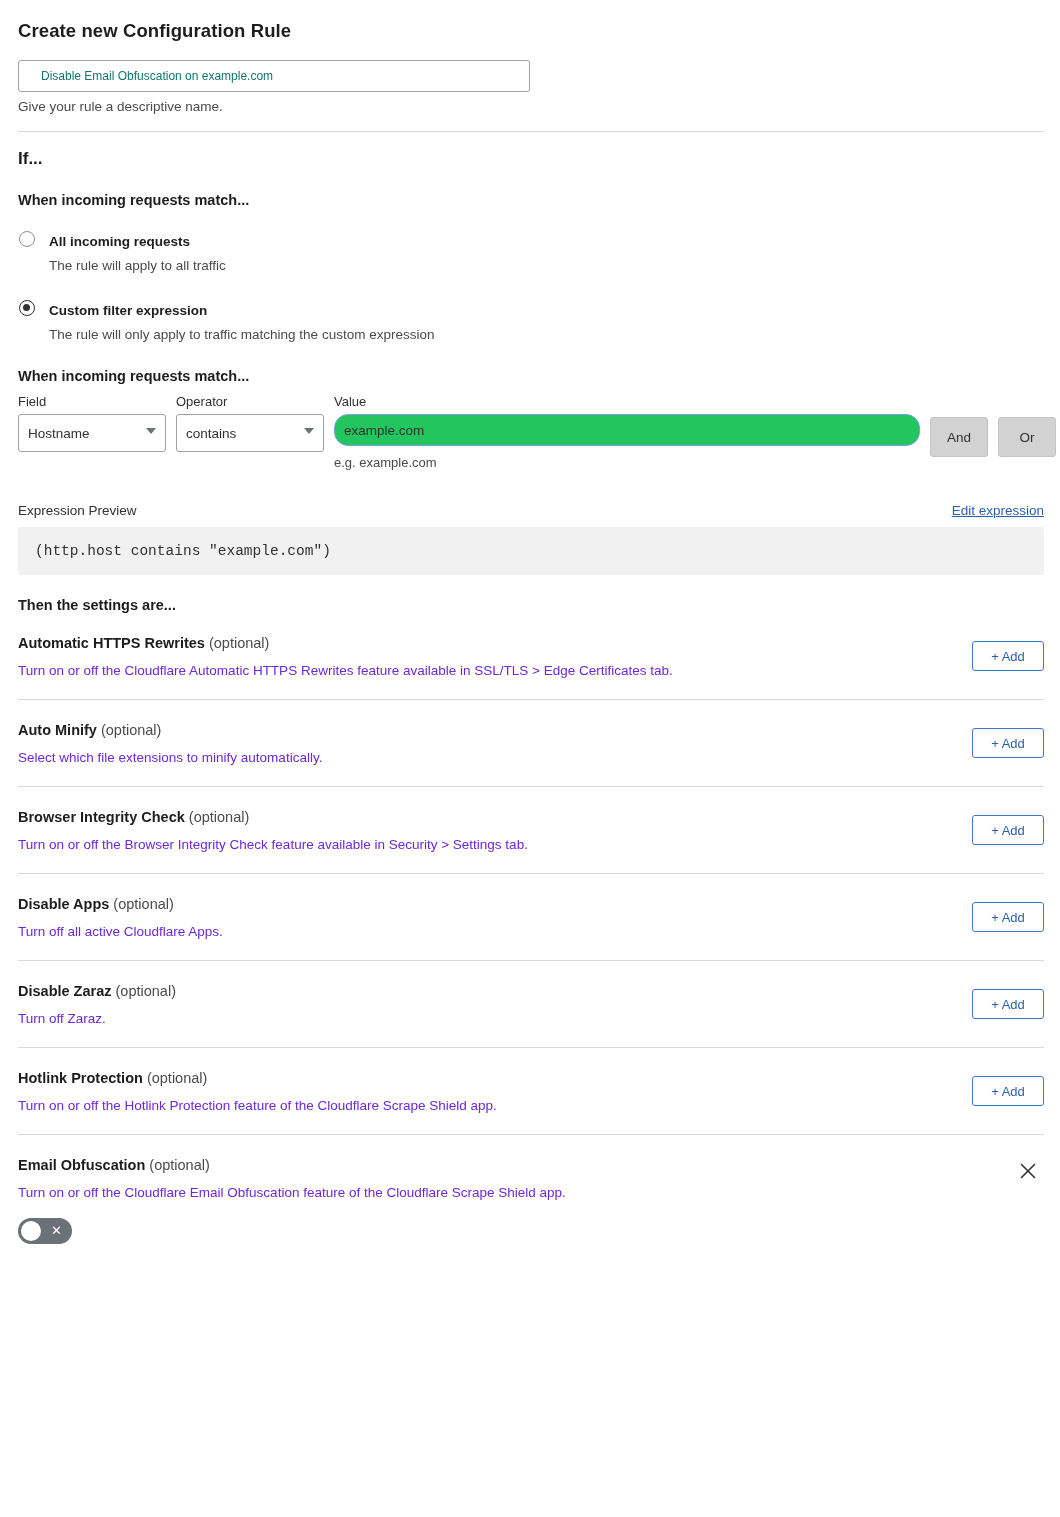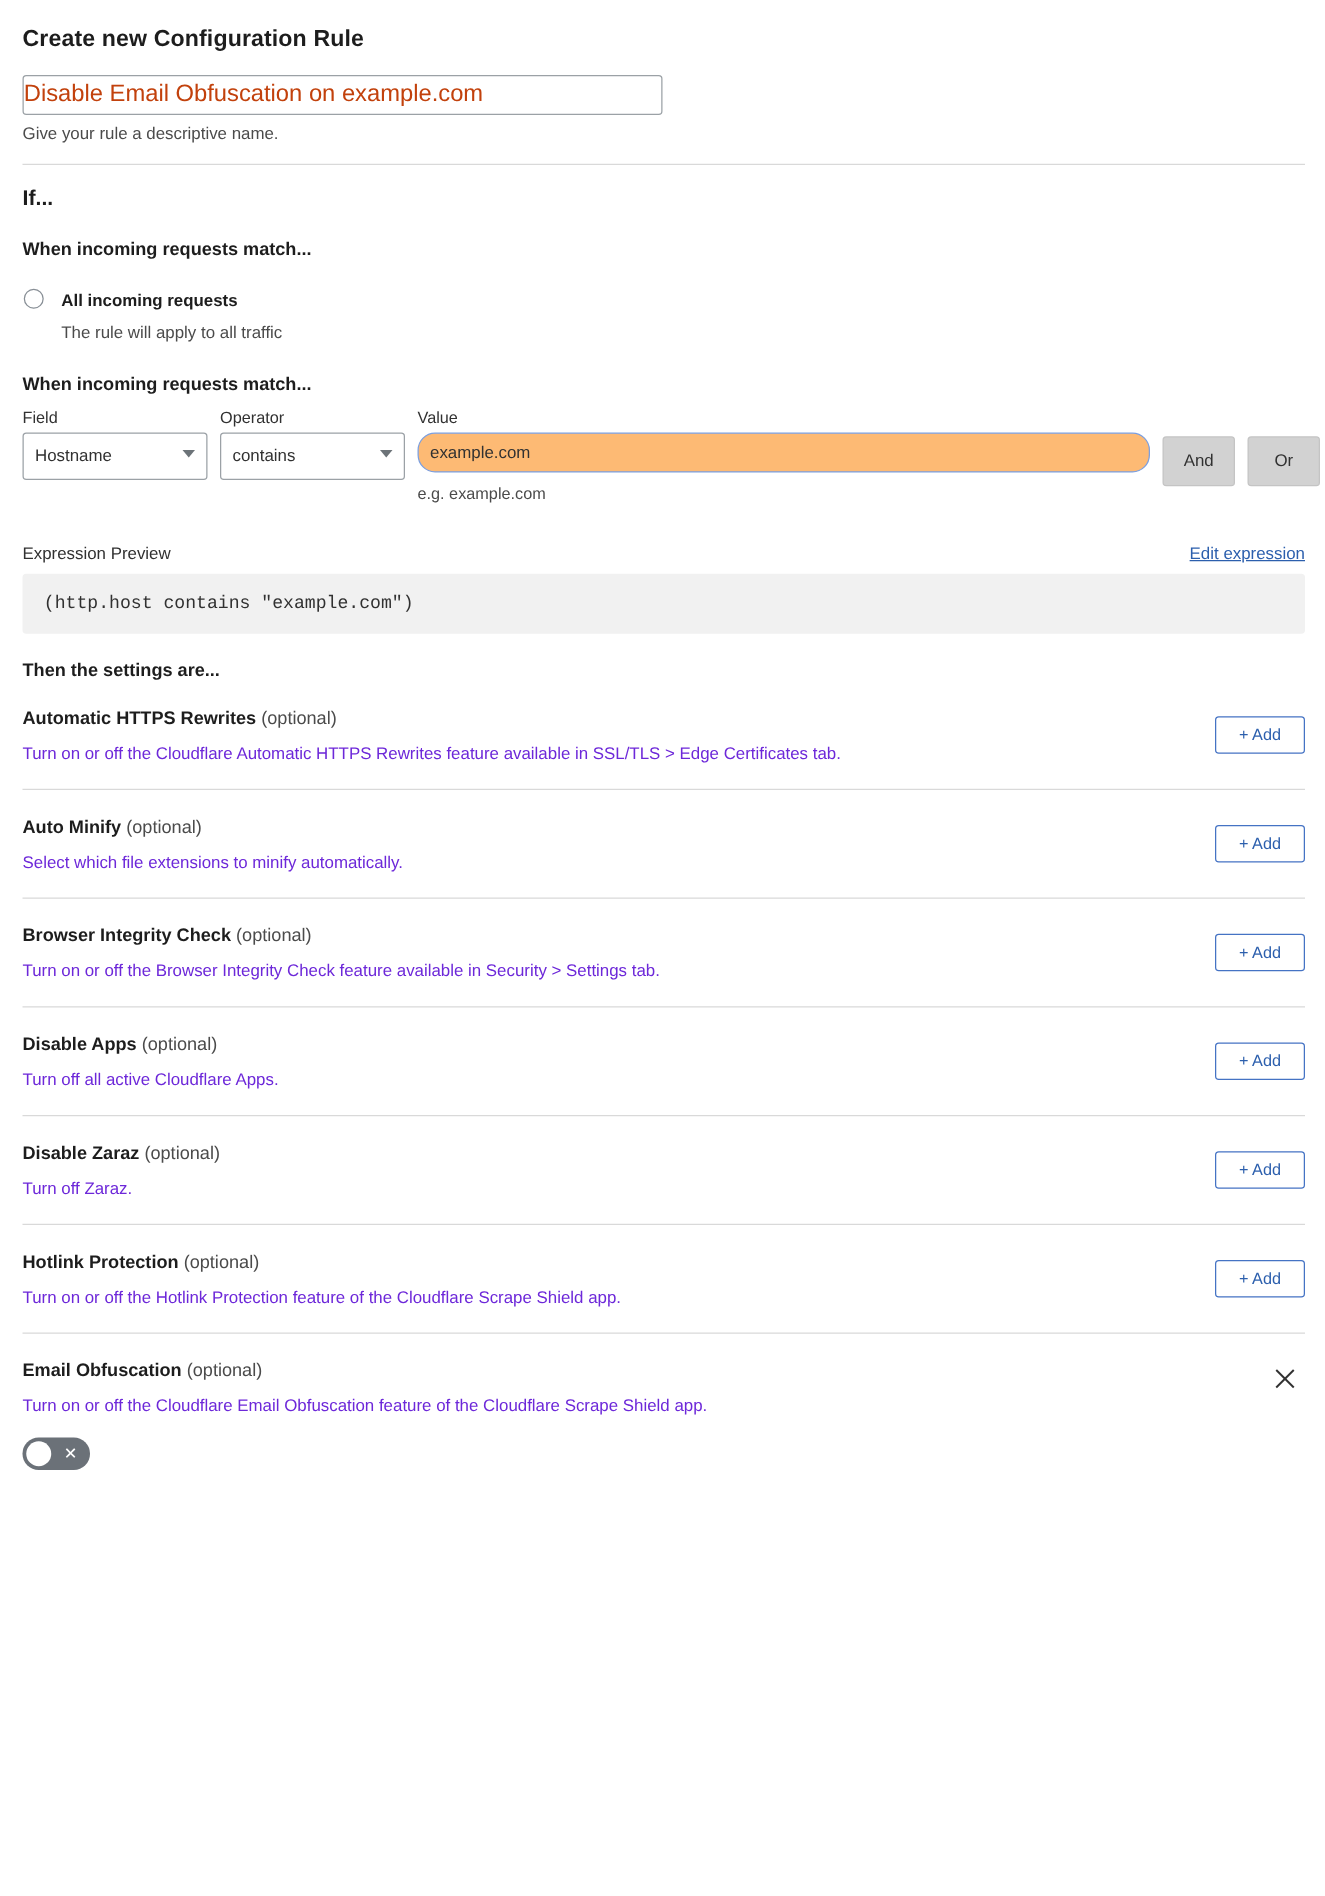--- a/index.html
+++ b/index.html
@@ -29,24 +29,24 @@
   .field-label {
     font-size: 13.5px;
     color: #313131;
     margin-bottom: 6px;
   }
   .rule-name-input {
     width: 512px;
     height: 32px;
     border: 1px solid #9ba1a6;
     border-radius: 3px;
-    padding: 0 0;
-    font-size: 19px;
+    padding: 0 22px;
+    font-size: 12px;
     font-family: "Liberation Sans", sans-serif;
-    color: #c2410c;
+    color: #0f766e;
     background: #fff;
     outline: none;
   }
   .help-text {
     font-size: 13.5px;
     color: #4b4b4b;
     margin-top: 7px;
   }
   .divider {
     border: none;
@@ -137,21 +137,21 @@
     width: 0;
     height: 0;
     border-left: 5px solid transparent;
     border-right: 5px solid transparent;
     border-top: 6px solid #6c7378;
   }
   .value-input {
     width: 586px;
     height: 32px;
     border: 1px solid #7b9fe0;
-    background: #fdba74;
+    background: #22c55e;
     border-radius: 14px;
     padding: 0 9px;
     font-size: 13.5px;
     font-family: "Liberation Sans", sans-serif;
     color: #313131;
     outline: none;
   }
   .value-hint {
     font-size: 13px;
     color: #4b4b4b;
@@ -291,20 +291,27 @@
   <div class="subsection-title">When incoming requests match...</div>
 
   <div class="radio-row">
     <span class="radio-outer"></span>
     <span class="radio-texts">
       <span class="radio-title">All incoming requests</span>
       <div class="radio-desc">The rule will apply to all traffic</div>
     </span>
   </div>
 
+  <div class="radio-row">
+    <span class="radio-outer checked"></span>
+    <span class="radio-texts">
+      <span class="radio-title">Custom filter expression</span>
+      <div class="radio-desc">The rule will only apply to traffic matching the custom expression</div>
+    </span>
+  </div>
 
   <div class="subsection-title">When incoming requests match...</div>
 
   <div class="filter-row">
     <div>
       <span class="col-label">Field</span>
       <div class="select-box">
         <span>Hostname</span>
         <span class="caret"></span>
       </div>

